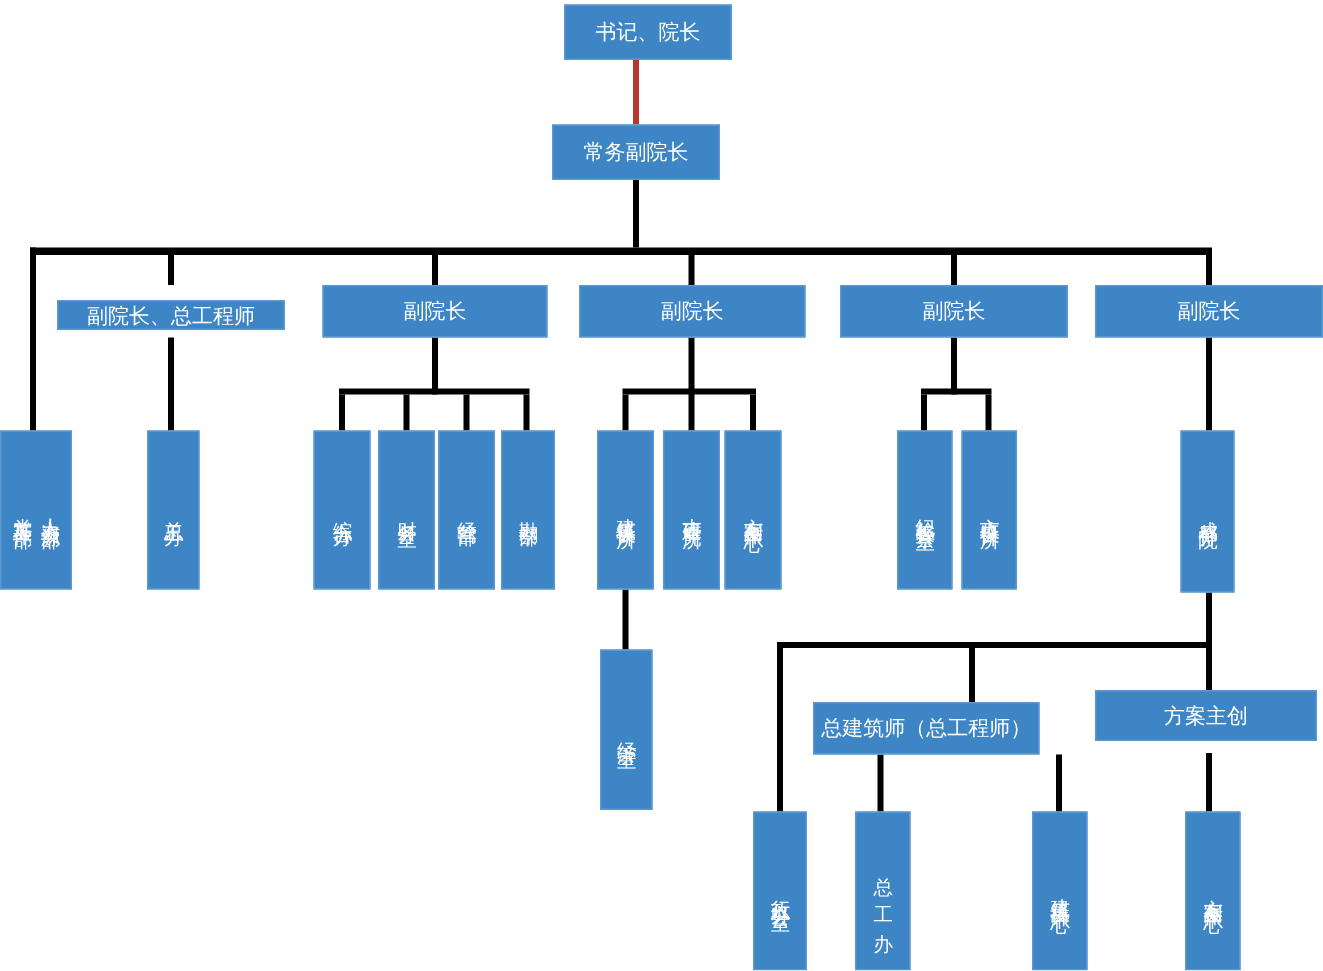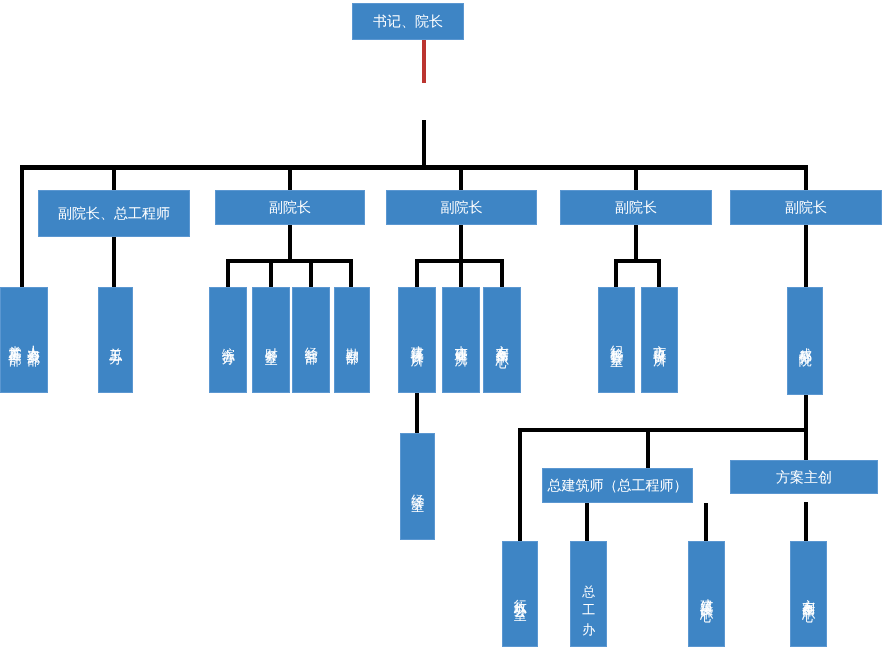--- a/index.html
+++ b/index.html
@@ -64,25 +64,28 @@
   <div class="line" style="left:804px;top:395px;width:4px;height:37px"></div>
   <div class="line" style="left:518px;top:428px;width:290px;height:4px"></div>
   <div class="line" style="left:518px;top:432px;width:4px;height:109px"></div>
   <div class="line" style="left:646px;top:432px;width:4px;height:36px"></div>
   <div class="line" style="left:804px;top:432px;width:4px;height:36px"></div>
 
   <div class="line" style="left:585px;top:503px;width:4px;height:38px"></div>
   <div class="line" style="left:704px;top:503px;width:4px;height:38px"></div>
   <div class="line" style="left:804px;top:502px;width:4px;height:39px"></div>
 
-  <div class="box" style="left:352px;top:3px;width:112px;height:37px">
+  <div class="box" style="left:376px;top:3px;width:112px;height:37px">
       <span>书记、院长</span>
     </div>
+  <div class="box" style="left:368px;top:83px;width:112px;height:37px">
+      <span>常务副院长</span>
+    </div>
 
-  <div class="box" style="left:38px;top:190px;width:152px;height:47px">
+  <div class="box" style="left:38px;top:200px;width:152px;height:20px">
       <span>副院长、总工程师</span>
     </div>
   <div class="box" style="left:215px;top:190px;width:150px;height:35px">
       <span>副院长</span>
     </div>
   <div class="box" style="left:386px;top:190px;width:151px;height:35px">
       <span>副院长</span>
     </div>
   <div class="box" style="left:560px;top:190px;width:152px;height:35px">
       <span>副院长</span>

